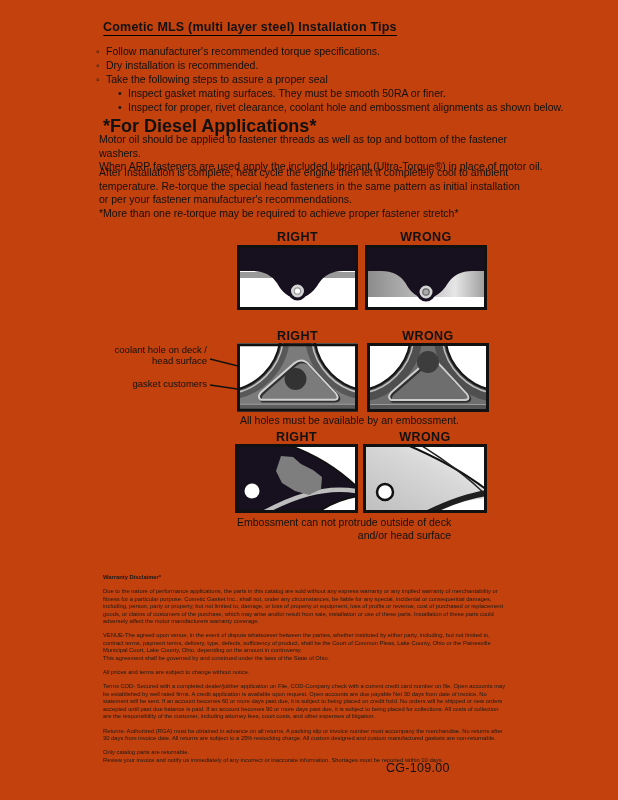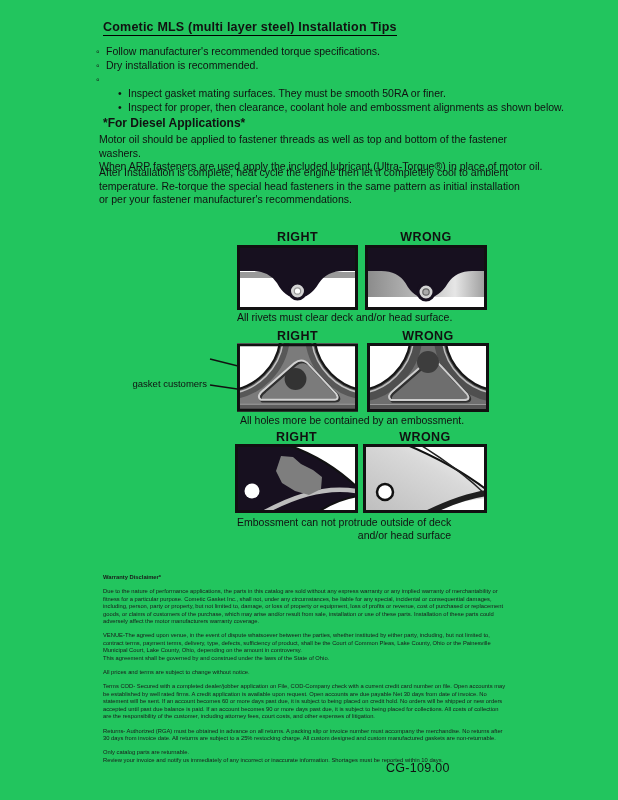--- a/index.html
+++ b/index.html
@@ -1,29 +1,29 @@
 <!DOCTYPE html>
 <html><head>
 <meta charset="utf-8">
 <style>
   html,body{margin:0;padding:0;background:#ffffff;}
   .page{
-    position:relative;width:618px;height:800px;background:#22c55e;overflow:hidden;
+    position:relative;width:618px;height:800px;background:#c2410c;overflow:hidden;
     font-family:"Liberation Sans","DejaVu Sans",sans-serif;color:#111;
   }
   .abs{position:absolute;}
   .title{
     left:103px;top:20px;font-size:12.5px;font-weight:bold;letter-spacing:.2px;
     border-bottom:1.6px solid #000;padding-bottom:1px;white-space:nowrap;
   }
   .tips{left:96px;top:44px;font-size:10.5px;line-height:14px;}
   .tip-row{display:flex;align-items:baseline;}
   .tip-row.sub{padding-left:22px;}
   .bullet{width:10px;flex:0 0 10px;font-size:10.5px;}
-  .sec-head{left:103px;top:116px;font-size:12px;font-weight:bold;}
+  .sec-head{left:103px;top:116px;font-size:18px;font-weight:bold;}
   .body-par{left:99px;width:450px;font-size:10.5px;line-height:13.5px;white-space:pre-line;}
   .p1{top:133px;} .p2{top:166px;} .p3{top:207px;}
   .dlabel{top:0;font-size:12.5px;font-weight:600;letter-spacing:.4px;text-align:center;white-space:nowrap;}
   .caption{font-size:10.5px;line-height:13px;white-space:pre-line;}
   .fig{display:block;}
   .annot{font-size:9.5px;line-height:11px;text-align:right;width:110px;}
   .legal{left:103px;top:574px;width:428px;font-size:5.8px;line-height:7.4px;color:#1a1a1a;}
   .legal p{margin:0 0 7px 0;white-space:pre-line;}
   .legal .lhead{font-weight:bold;margin-bottom:7px;}
   .footer-code{left:386px;top:761px;font-size:12.5px;letter-spacing:.3px;}
@@ -39,37 +39,39 @@
     <div class="tip-row">
       <span class="bullet">◦</span>
       <span>Follow manufacturer's recommended torque specifications.</span>
     </div>
     <div class="tip-row">
       <span class="bullet">◦</span>
       <span>Dry installation is recommended.</span>
     </div>
     <div class="tip-row">
       <span class="bullet">◦</span>
+      <span>Take the following steps to assure a proper seal</span>
     </div>
     <div class="tip-row sub">
       <span class="bullet">•</span>
       <span>Inspect gasket mating surfaces.  They must be smooth 50RA or finer.</span>
     </div>
     <div class="tip-row sub">
       <span class="bullet">•</span>
-      <span>Inspect for proper, then clearance, coolant hole and embossment alignments as shown below.</span>
+      <span>Inspect for proper, rivet clearance, coolant hole and embossment alignments as shown below.</span>
     </div>
   </div>
 
   <div class="abs sec-head">*For Diesel Applications*</div>
   <div class="abs body-par p1">Motor oil should be applied to fastener threads as well as top and bottom of the fastener washers.
 When ARP fasteners are used apply the included lubricant (Ultra-Torque®) in place of motor oil.</div>
   <div class="abs body-par p2">After Installation is complete, heat cycle the engine then let it completely cool to ambient
 temperature. Re-torque the special head fasteners in the same pattern as initial installation
 or per your fastener manufacturer's recommendations.</div>
+  <div class="abs body-par p3">*More than one re-torque may be required to achieve proper fastener stretch*</div>
 
   <div class="abs dlabel" style="left:237px;top:230px;width:121px;">RIGHT</div>
   <div class="abs dlabel" style="left:365px;top:230px;width:122px;">WRONG</div>
 
   <svg class="abs fig" style="left:237px;top:245px;" width="121" height="65" viewBox="0 0 121 65">
     <rect x="0" y="0" width="121" height="65" fill="#ffffff"></rect>
     <rect x="3" y="27" width="115" height="6" fill="#9a9a9a"></rect>
     <path d="M0,0 L121,0 L121,26 L106,26 Q90,26 82,38 Q73,53 60.5,53 Q48,53 40,38 Q32,26 16,26 L0,26 Z" fill="#17101f"></path>
     <circle cx="60.5" cy="46" r="8" fill="#d4d4d4" stroke="#17101f" stroke-width="3"></circle>
     <circle cx="60.5" cy="46" r="3.2" fill="#ffffff" stroke="#999999" stroke-width="1.2"></circle>
@@ -86,25 +88,26 @@
       </linearGradient>
     </defs>
     <rect x="0" y="0" width="122" height="65" fill="#ffffff"></rect>
     <rect x="3" y="26" width="116" height="26" fill="url(#deckGrad)"></rect>
     <path d="M0,0 L122,0 L122,26 L107,26 Q91,26 83,38 Q74,53 61,53 Q48.5,53 40.5,38 Q32.5,26 16.5,26 L0,26 Z" fill="#17101f"></path>
     <circle cx="61" cy="47" r="8" fill="#d4d4d4" stroke="#17101f" stroke-width="3"></circle>
     <circle cx="61" cy="47" r="3.2" fill="#aaaaaa" stroke="#666666" stroke-width="1.2"></circle>
     <rect x="1.5" y="1.5" width="119" height="62" fill="none" stroke="#111111" stroke-width="3"></rect>
   </svg>
 
-  <div class="abs caption" style="left:237px;top:311px;">All rivets must clear deck and/or head surface.</div>
 
   <div class="abs dlabel" style="left:237px;top:329px;width:121px;">RIGHT</div>
   <div class="abs dlabel" style="left:367px;top:329px;width:122px;">WRONG</div>
 
+  <div class="abs annot" style="left:97px;top:344px;">coolant hole on
+deck / head surface</div>
   <div class="abs annot" style="left:97px;top:378px;">gasket customers</div>
 
   <svg class="abs" style="left:100px;top:330px;" width="200" height="80" viewBox="0 0 200 80">
     <line x1="110" y1="29" x2="190" y2="49" stroke="#111" stroke-width="1.4"></line>
     <line x1="110" y1="55" x2="158" y2="62" stroke="#111" stroke-width="1.4"></line>
   </svg>
 
   <svg class="abs fig" style="left:237px;top:343px;" width="121" height="69" viewBox="0 0 122 69">
     <rect x="0" y="0" width="122" height="69" fill="#7b7b7b"></rect>
     <circle cx="-14" cy="-10" r="63" fill="none" stroke="#585858" stroke-width="9"></circle>
@@ -130,21 +133,21 @@
     <circle cx="-14" cy="-10" r="58" fill="#ffffff" stroke="#161616" stroke-width="2.2"></circle>
     <circle cx="136" cy="-10" r="58" fill="#ffffff" stroke="#161616" stroke-width="2.2"></circle>
     <rect x="2" y="61" width="118" height="1.2" fill="#9a9a9a"></rect>
     <rect x="2" y="62" width="118" height="5" fill="#565656"></rect>
     <path d="M 25.5,58.5 L 98.5,58.5 Q 105.5,58.5 101.5,52.5 L 74.5,23.5 Q 67.5,15.5 59.5,21.5 L 28.5,48.5 Q 20.5,54.5 25.5,58.5 Z" fill="none" stroke="#303030" stroke-width="2.5"></path>
     <path d="M 24,57 L 97,57 Q 104,57 100,51 L 73,22 Q 66,14 58,20 L 27,47 Q 19,53 24,57 Z" fill="none" stroke="#cdcdcd" stroke-width="2"></path>
     <circle cx="61" cy="19" r="11" fill="#3d3d3d"></circle>
     <rect x="1.5" y="1.5" width="119" height="66" fill="none" stroke="#111111" stroke-width="3"></rect>
   </svg>
 
-  <div class="abs caption" style="left:240px;top:414px;">All holes more be contained by an embossment.</div>
+  <div class="abs caption" style="left:240px;top:414px;">All holes must be available by an embossment.</div>
 
   <div class="abs dlabel" style="left:235px;top:430px;width:123px;">RIGHT</div>
   <div class="abs dlabel" style="left:363px;top:430px;width:124px;">WRONG</div>
 
   <svg class="abs fig" style="left:235px;top:444px;" width="123" height="69" viewBox="0 0 123 69">
     <rect x="0" y="0" width="123" height="69" fill="#17101f"></rect>
     <path d="M 28,69 Q 80,40 121,47" fill="none" stroke="#bdbdbd" stroke-width="4.5"></path>
     <polygon points="46,12 58,13 66,20 78,26 87,33 86,45 74,51 60,47 47,39 41,27" fill="#7e7e7e"></polygon>
     <path d="M 50,0 L 123,0 L 123,44 Q 92,14 50,0 Z" fill="#ffffff"></path>
     <path d="M 123,44 Q 92,14 50,0" fill="none" stroke="#111111" stroke-width="2"></path>

